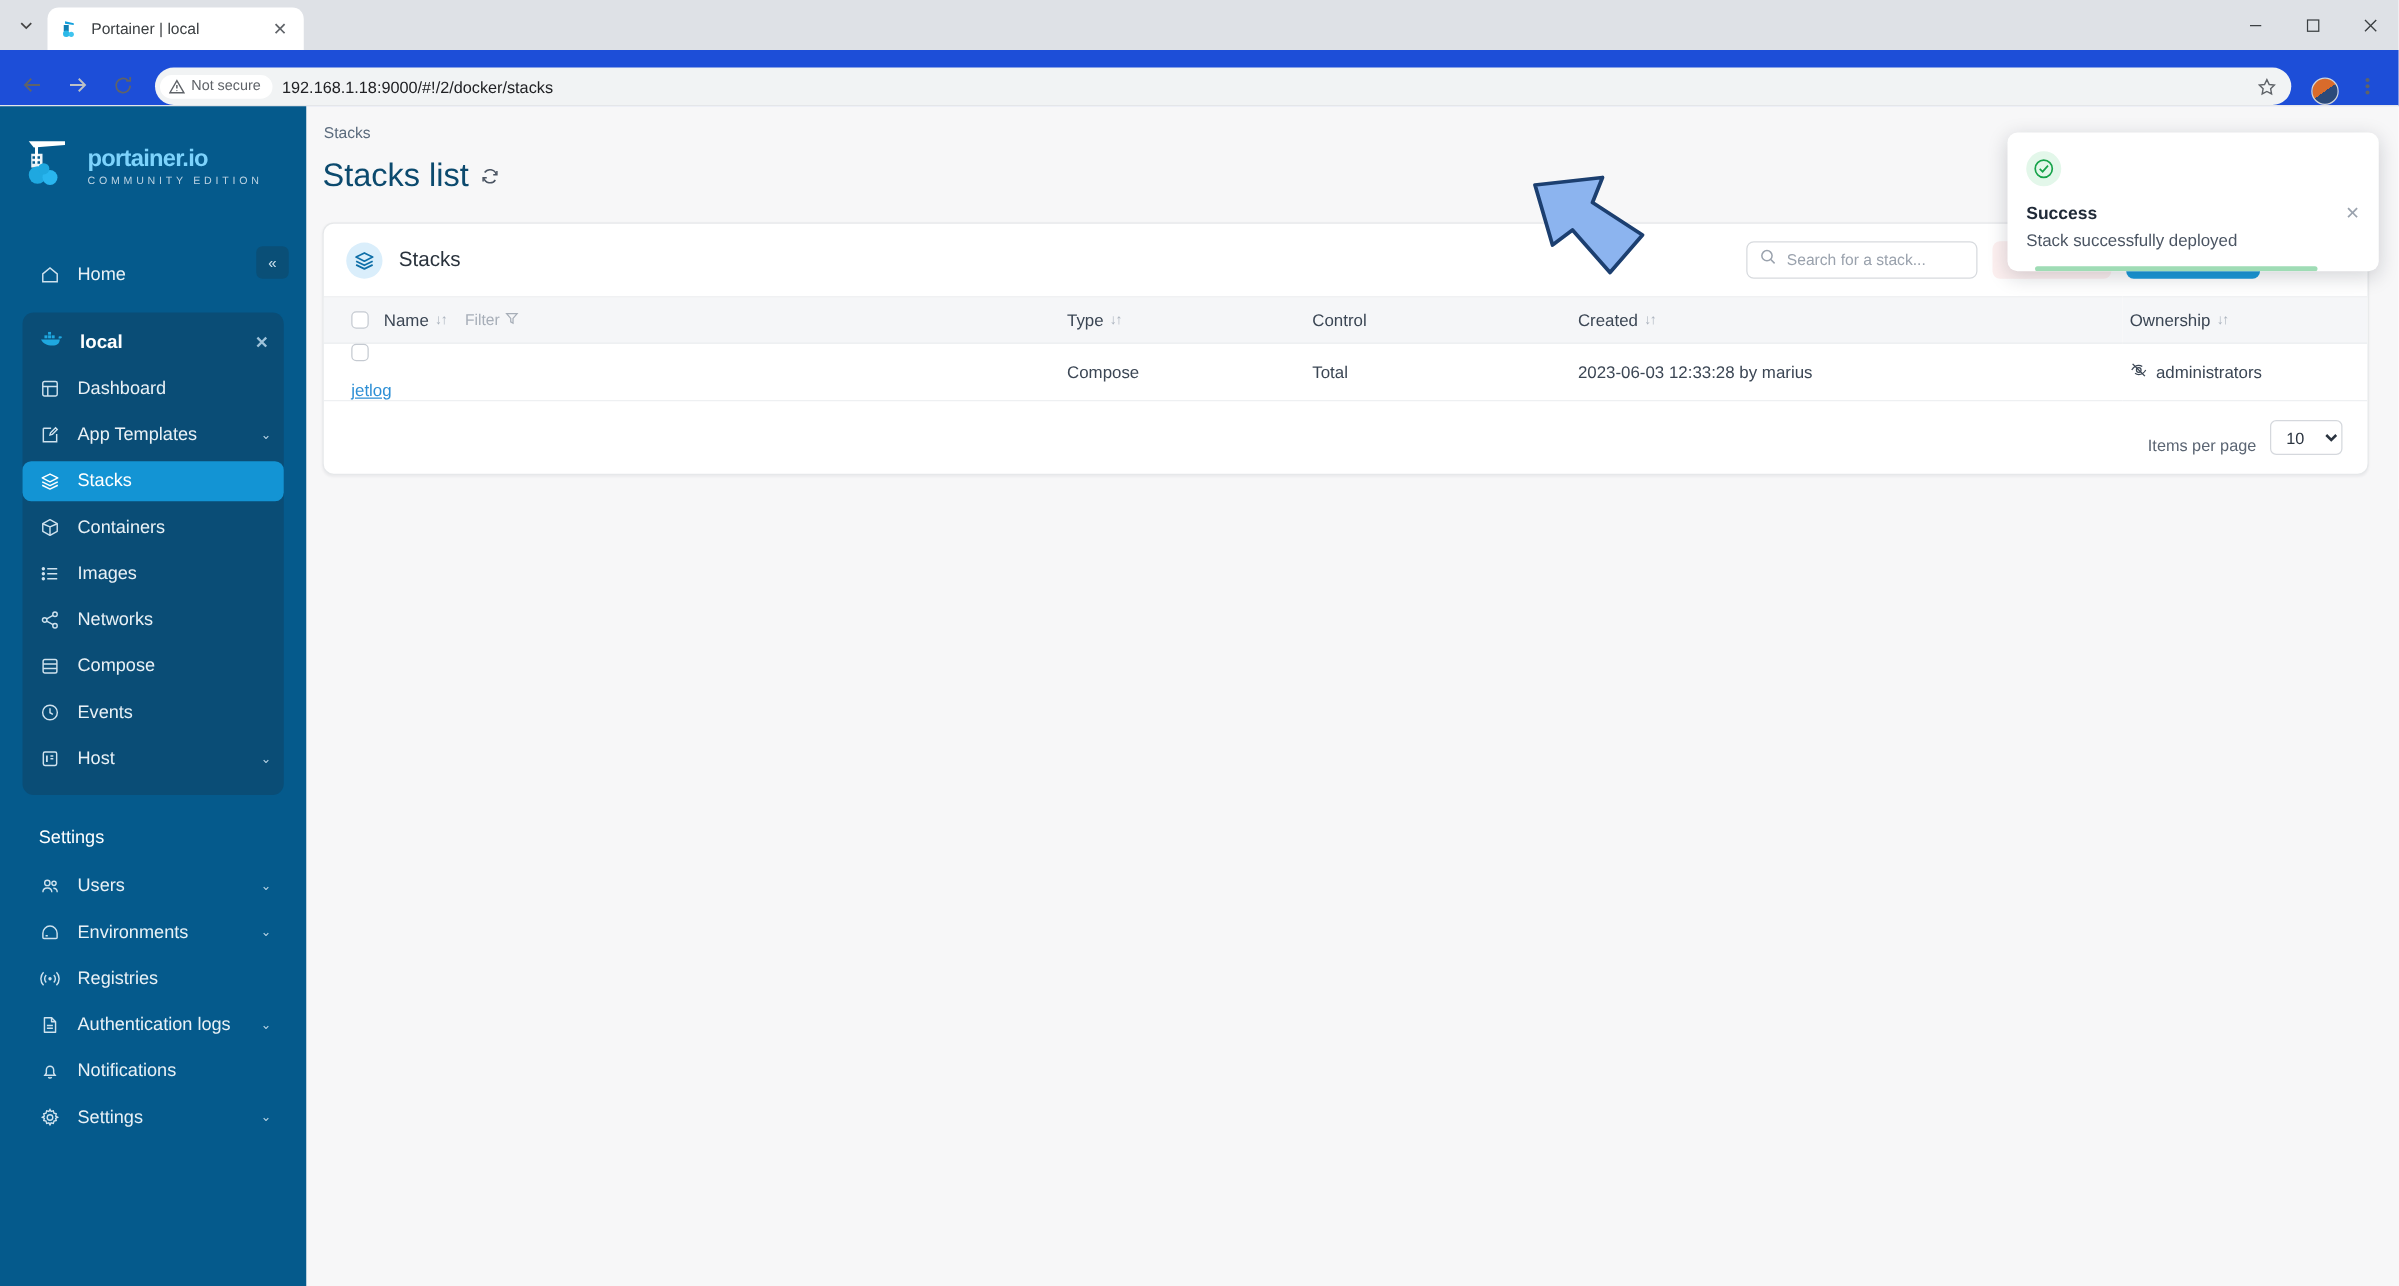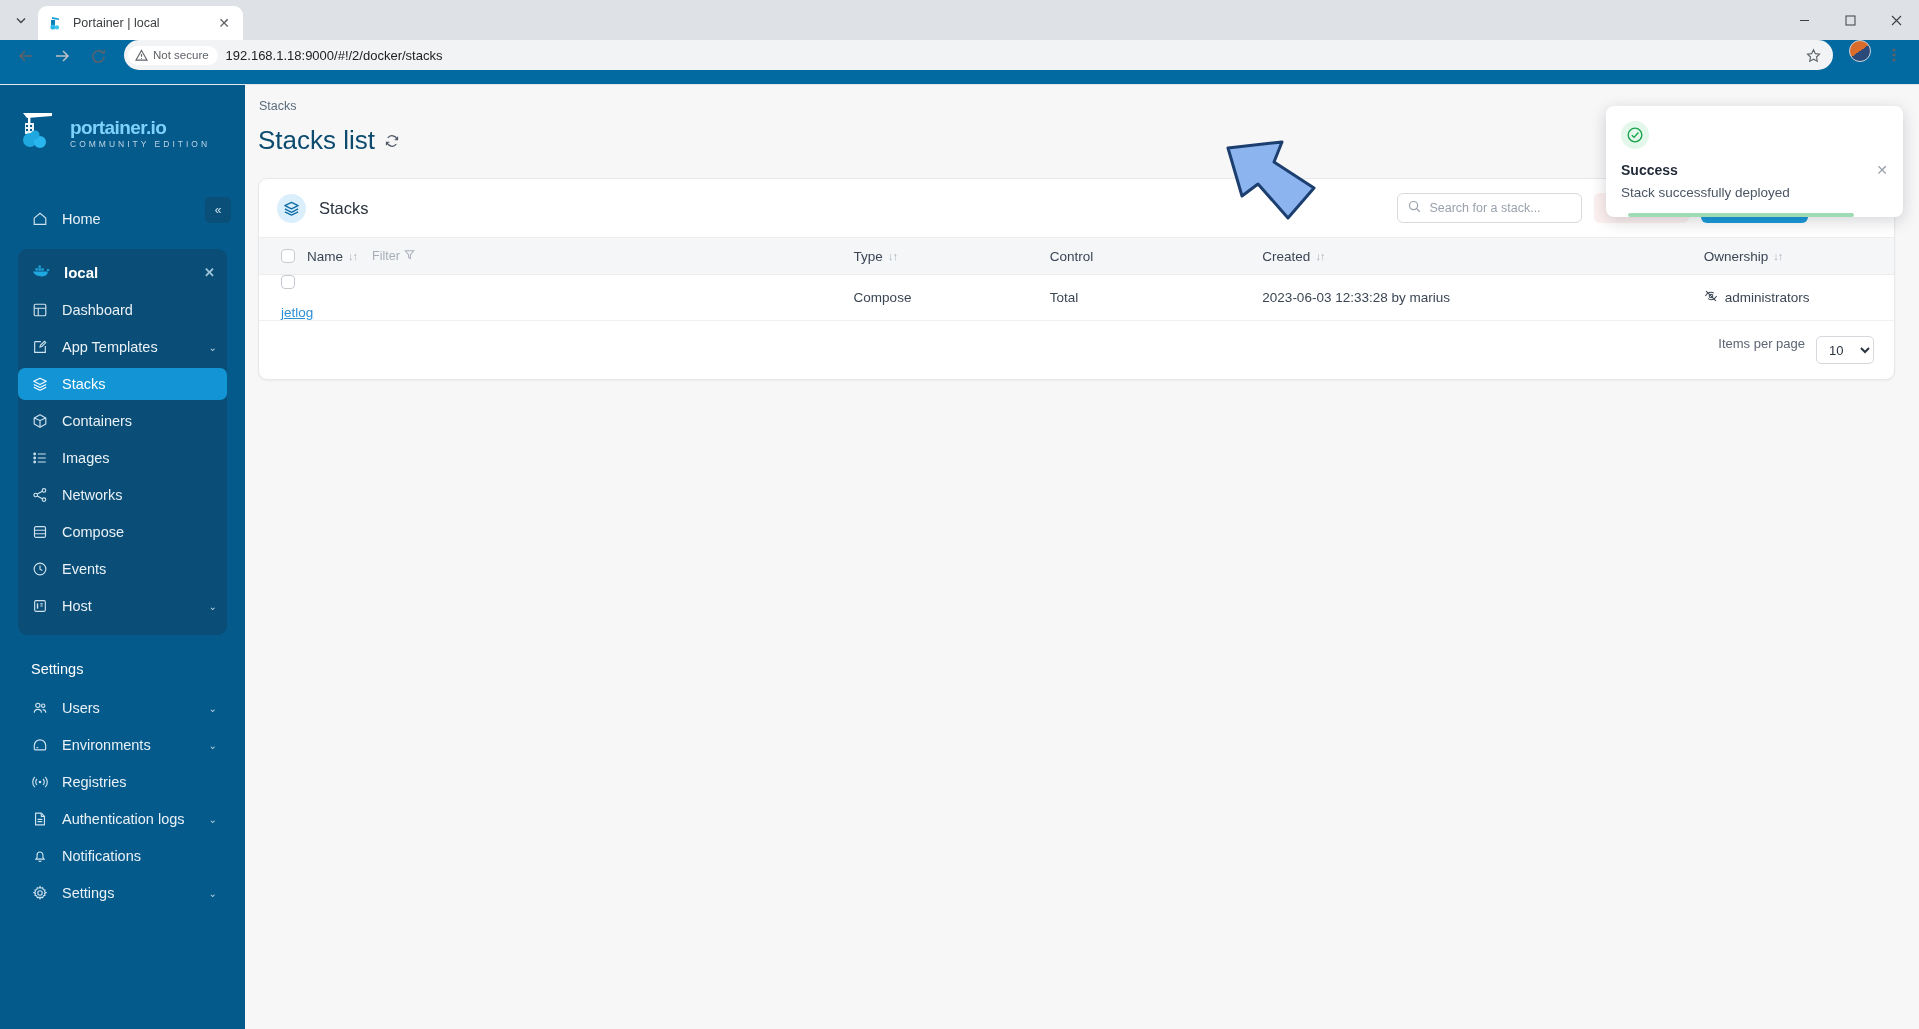--- a/index.html
+++ b/index.html
@@ -62,23 +62,23 @@
     display: flex;
   }
   .win-btn {
     width: 46px; height: 40px;
     display: flex; align-items: center; justify-content: center;
     color: #3c4043;
   }
 
   .browser-toolbar {
     height: 45px;
-    background: #0369a1;
-    display: flex;
-    align-items: flex-start;
+    background: #1d4ed8;
+    display: flex;
+    align-items: flex-end;
     padding: 0 10px;
     gap: 4px;
     border-bottom: 1px solid #e4e6e9;
   }
   .nav-btn {
     width: 32px; height: 32px;
     display: flex; align-items: center; justify-content: center;
     border-radius: 50%;
     color: #5f6368;
   }
@@ -378,21 +378,21 @@
     background: #fff;
     display: inline-block;
     vertical-align: middle;
   }
   .name-cell { display: flex; align-items: flex-start; gap: 16px; flex-direction: column; }
   .stack-link { color: #2d8fd5; font-size: 13.5px; }
   .ownership-cell { display: flex; align-items: center; gap: 7px; color: #3b4654; }
 
   .pagination {
     display: flex;
-    align-items: flex-start;
+    align-items: flex-end;
     justify-content: flex-end;
     gap: 11px;
     padding: 15px 20px;
     font-size: 13px;
     color: #5b6573;
   }
   .per-page-select {
     border: 1px solid #d5d8dd;
     border-radius: 5px;
     height: 28px;

